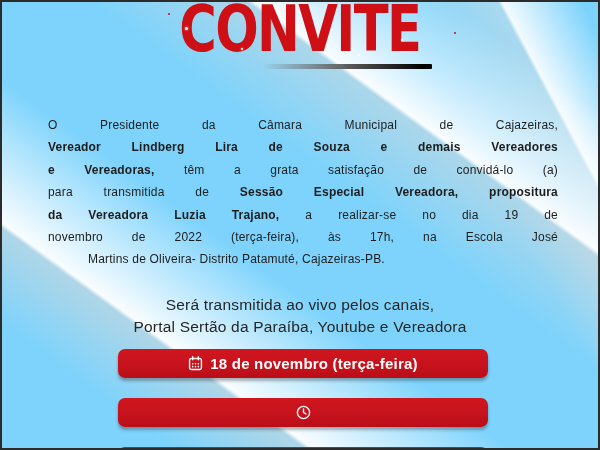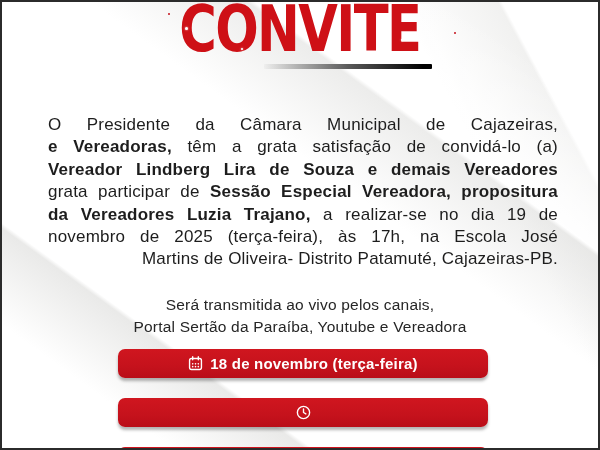--- a/index.html
+++ b/index.html
@@ -1,21 +1,21 @@
 <!DOCTYPE html>
 <html lang="pt" style="--title-red: #CE1016; --accent-red: #C5121C;"><head>
 <meta charset="utf-8">
 <style>
   html,body{margin:0;padding:0;background:#e9e9e9;}
   .card{
     position:relative;
     width:600px;height:450px;
     box-sizing:border-box;
     border:2px solid #2b2b2b;
-    background-color:#ffffff;
+    background-color:#7dd3fc;
     overflow:hidden;
     font-family:"Liberation Sans",sans-serif;
   }
   
   .texture{
     position:absolute;inset:0;pointer-events:none;
     background:
       linear-gradient(36deg,
         rgba(255,255,255,0) 14%, rgba(216,216,214,0.55) 25%, rgba(255,255,255,0.95) 25.6%, rgba(250,250,250,0) 42%),
       linear-gradient(36deg,
@@ -41,24 +41,24 @@
   .sp1{left:183px;top:25px;width:3px;height:3px;}
   .sp2{left:239px;top:46px;width:2px;height:2px;}
   .sp3{left:356px;top:52px;width:2px;height:2px;}
   .sp4{left:399px;top:37px;width:2px;height:2px;}
   .speck{position:absolute;border-radius:50%;background:var(--accent-red,#C5121C);width:2px;height:2px;}
   .pk1{left:166px;top:11px;}
   .pk2{left:452px;top:30px;}
   
   .body-block{
     position:absolute;left:46px;top:112px;width:510px;
-    font-size:17px;line-height:22.4px;color:#1d1d1d;letter-spacing:0.2px;
+    font-size:12px;line-height:22.4px;color:#1d1d1d;letter-spacing:0.2px;
   }
   .jline{text-align:justify;text-align-last:justify;}
-  .lline{text-align:right;margin-left:40px;}
+  .lline{text-align:left;margin-left:40px;}
   .bd{font-weight:bold;}
   
   .transmission{
     position:absolute;left:0;right:0;top:292px;
     text-align:center;font-size:15.5px;line-height:21.5px;
     color:#262626;letter-spacing:0.2px;
   }
   
   .buttons{position:absolute;left:116px;top:347px;width:370px;}
   .btn{
@@ -80,25 +80,25 @@
   <div class="underline"></div>
   <div class="spark sp1"></div>
   <div class="spark sp2"></div>
   <div class="spark sp3"></div>
   <div class="spark sp4"></div>
   <div class="speck pk1"></div>
   <div class="speck pk2"></div>
 
   <div class="body-block">
     <div class="jline"><span>O Presidente da Câmara Municipal de Cajazeiras,</span></div>
+    <div class="jline"><span class="bd">Vereador Lindberg Lira de Souza e demais Vereadores</span></div>
     <div class="jline"><span class="bd">e Vereadoras, </span><span>têm a grata satisfação de convidá-lo (a)</span></div>
-    <div class="jline"><span class="bd">Vereador Lindberg Lira de Souza e demais Vereadores</span></div>
-    <div class="jline"><span>grata participar de </span><span class="bd">Sessão Especial Vereadora, propositura</span></div>
-    <div class="jline"><span class="bd">da Vereadores Luzia Trajano, </span><span>a realizar-se no dia 19 de</span></div>
-    <div class="jline"><span>novembro de 2025 (terça-feira), às 17h, na Escola José</span></div>
+    <div class="jline"><span>para transmitida de </span><span class="bd">Sessão Especial Vereadora, propositura</span></div>
+    <div class="jline"><span class="bd">da Vereadora Luzia Trajano, </span><span>a realizar-se no dia 19 de</span></div>
+    <div class="jline"><span>novembro de 2022 (terça-feira), às 17h, na Escola José</span></div>
     <div class="lline"><span>Martins de Oliveira- Distrito Patamuté, Cajazeiras-PB.</span></div>
   </div>
 
   <div class="transmission">
     <div>Será transmitida ao vivo pelos canais,</div>
     <div>Portal Sertão da Paraíba, Youtube e Vereadora</div>
   </div>
 
   <div class="buttons">
     <div class="btn">

